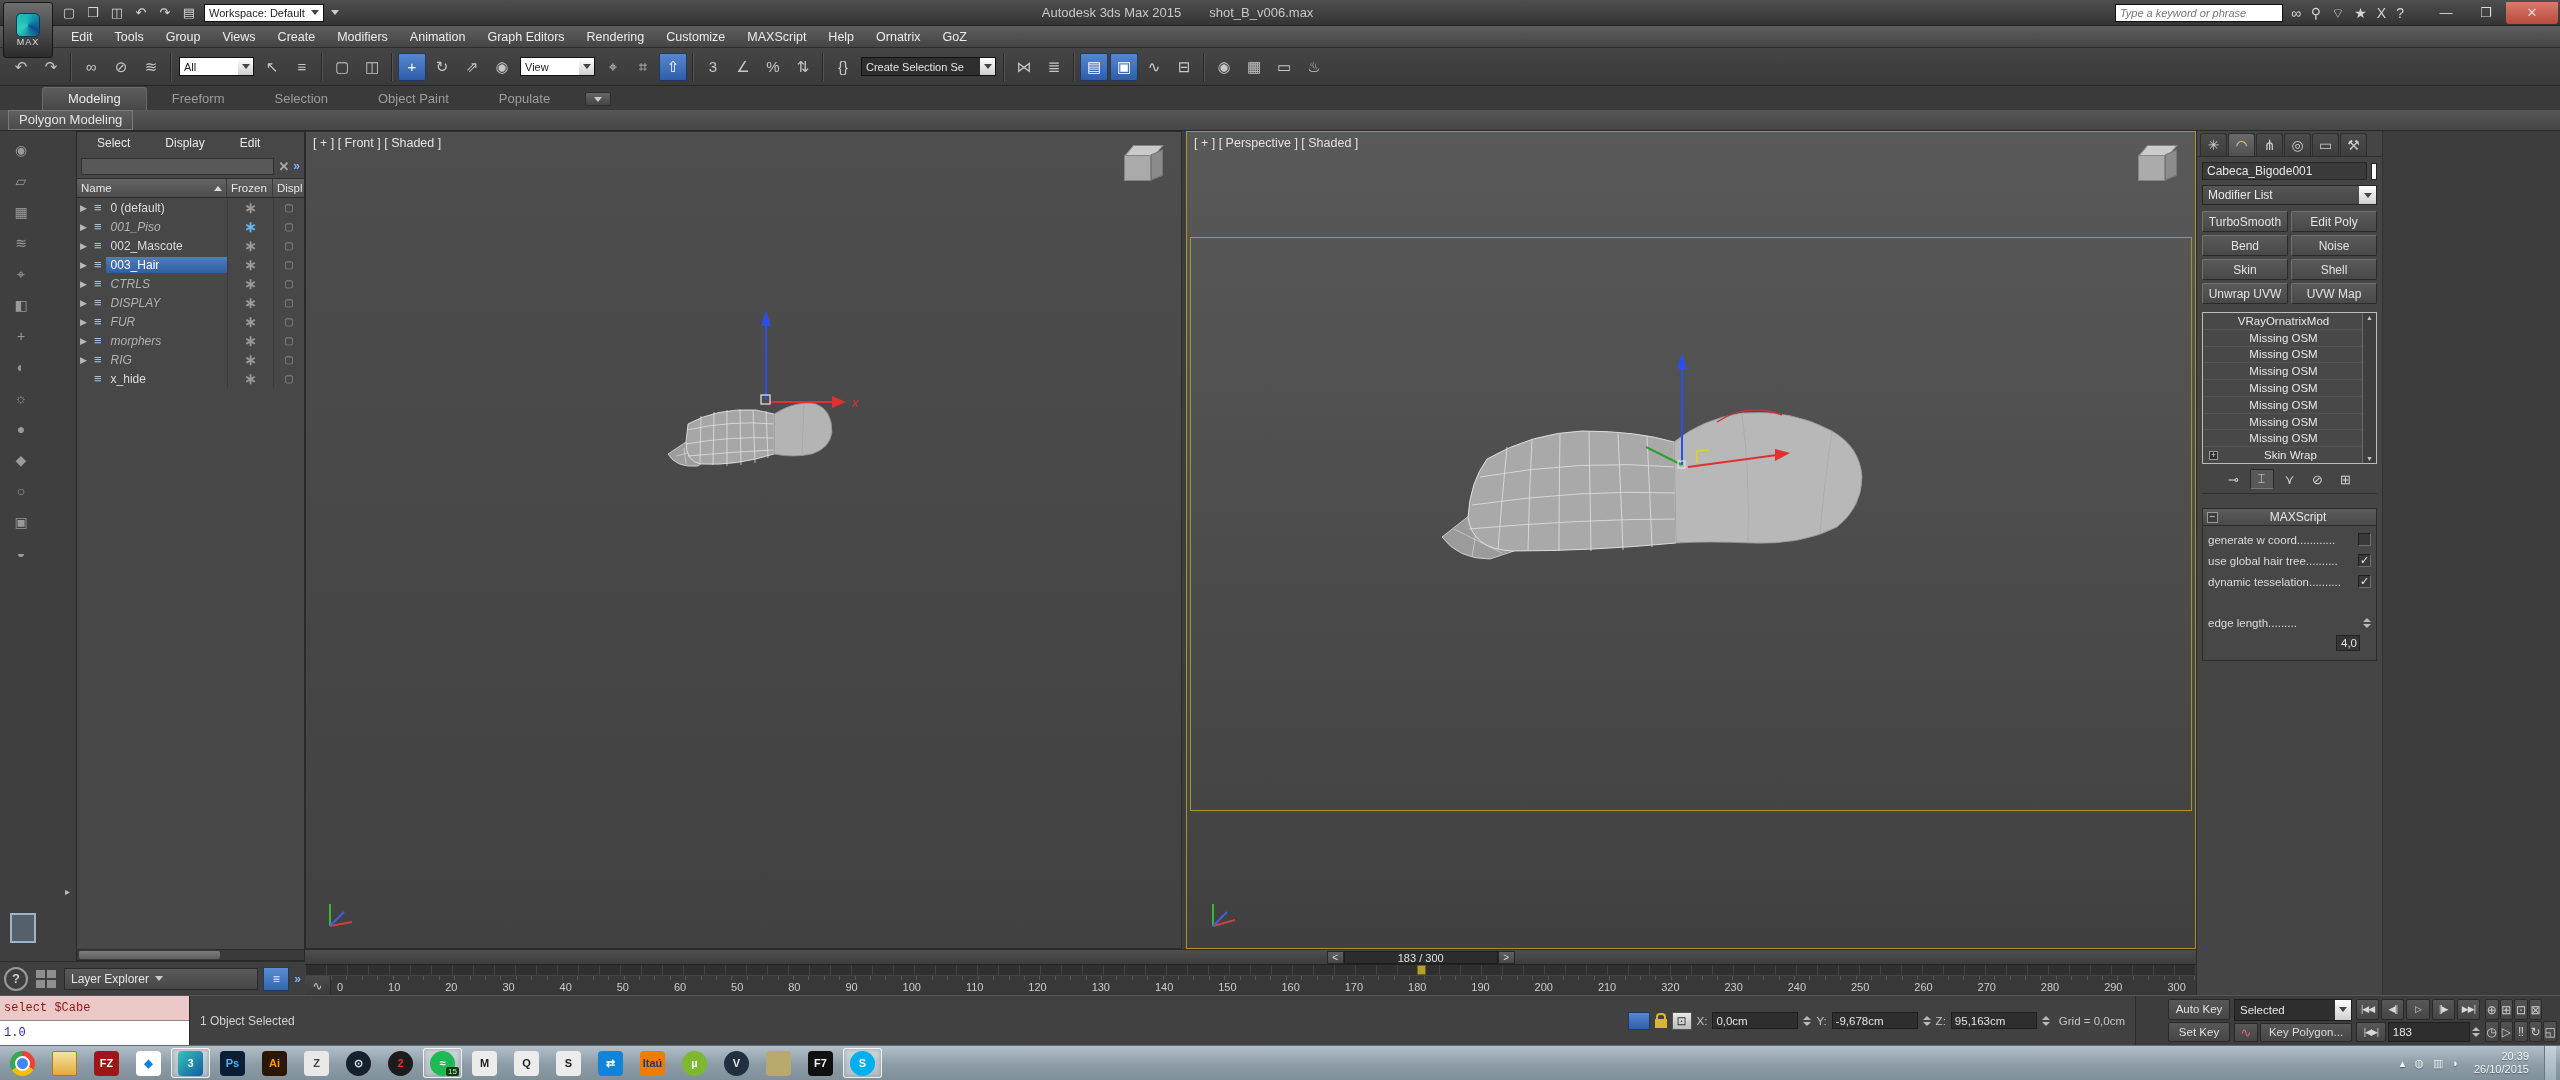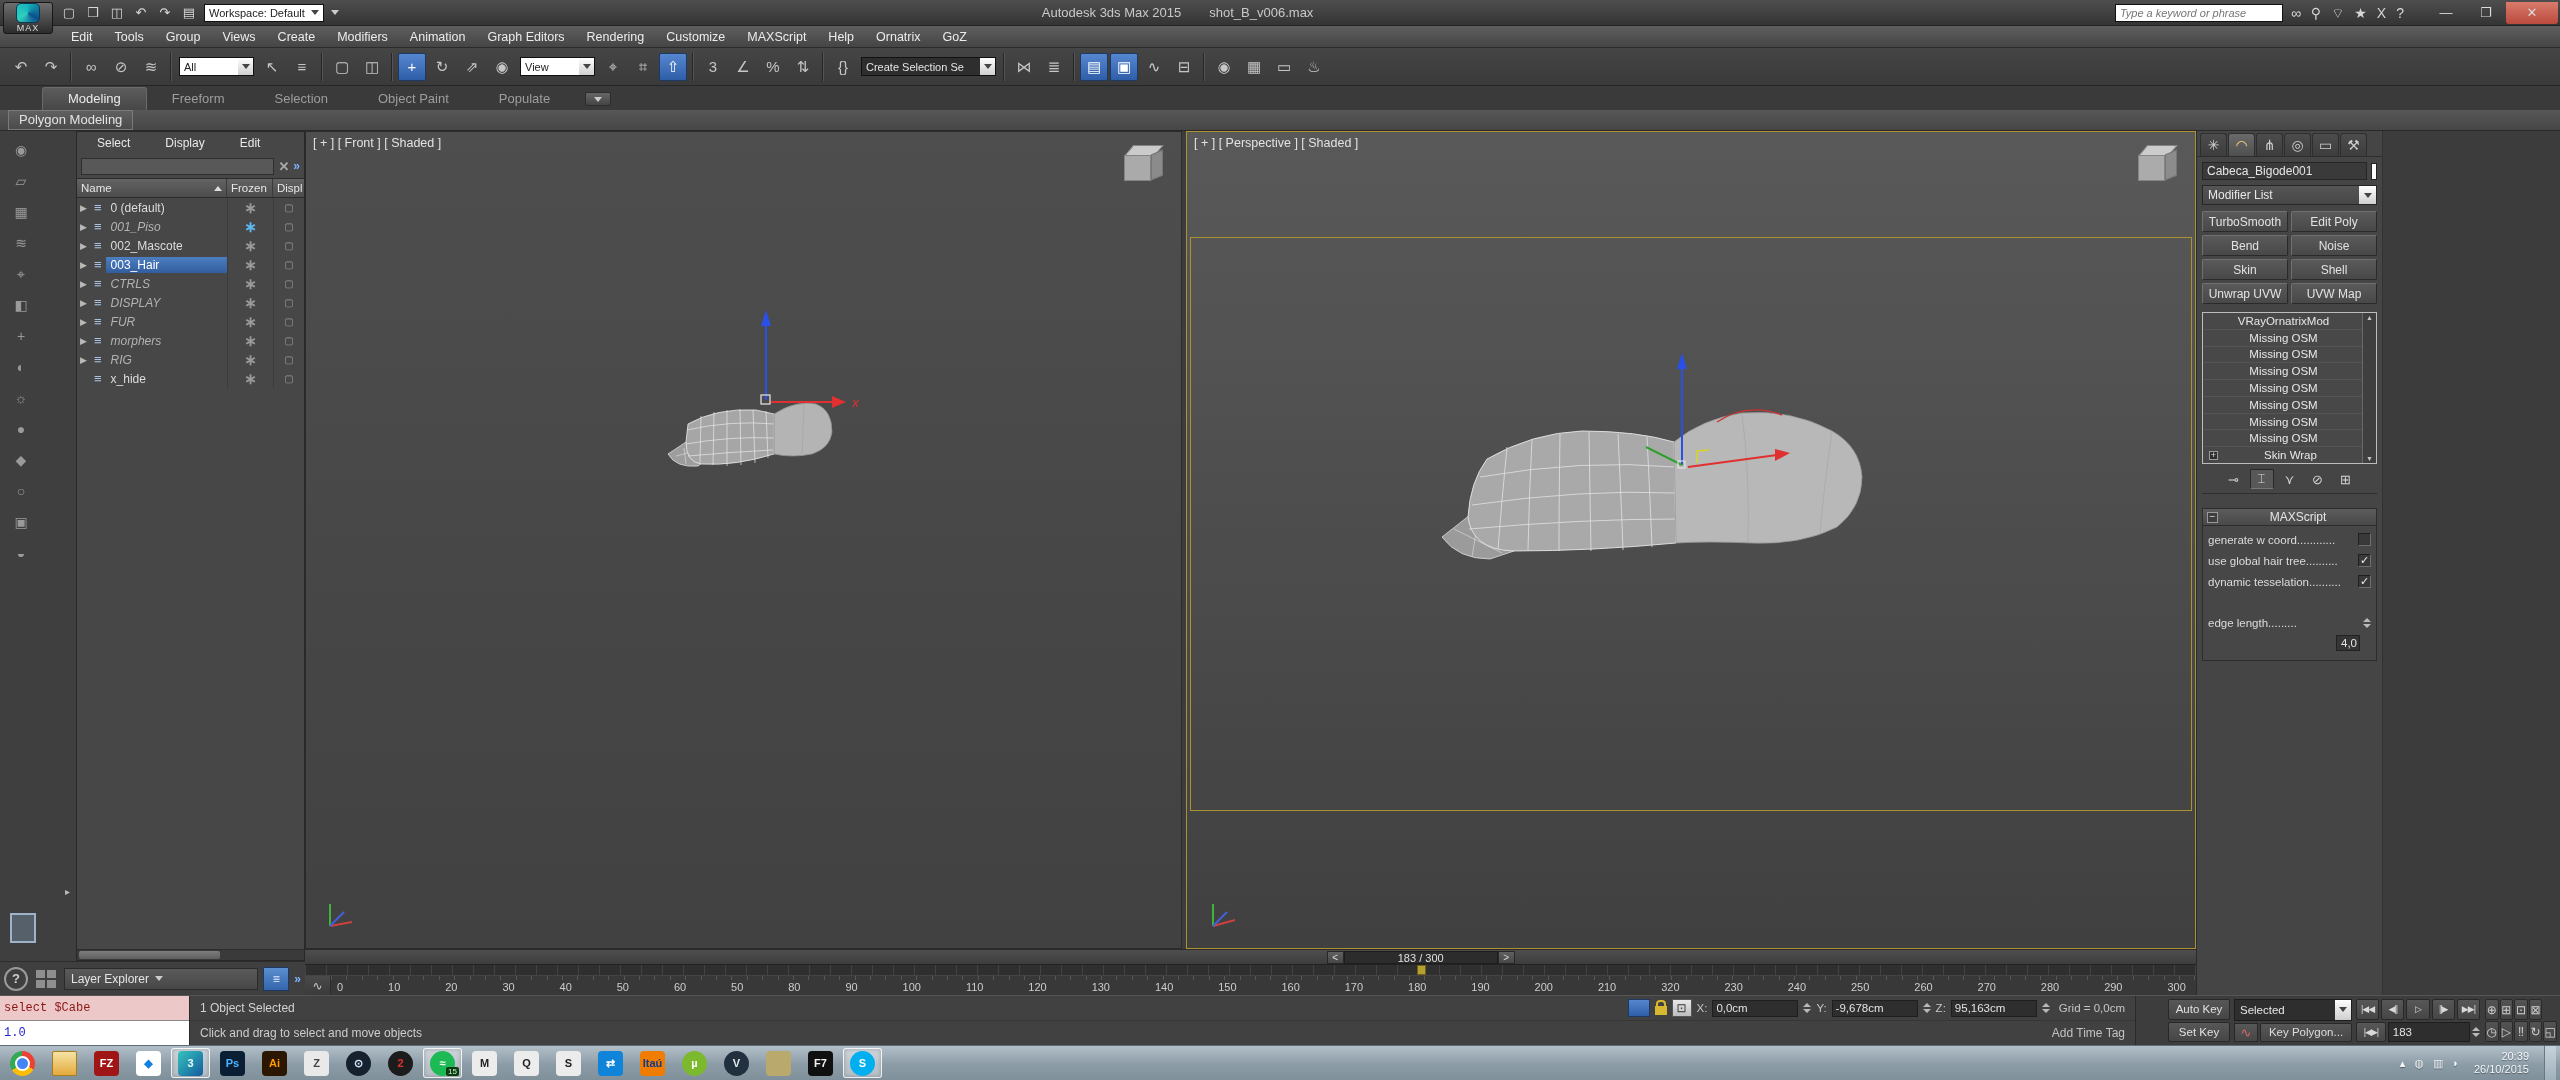--- a/index.html
+++ b/index.html
@@ -3,21 +3,21 @@
 <meta charset="utf-8">
 <style>
   * { box-sizing: border-box; margin: 0; padding: 0; }
   html,body { width:2560px; height:1080px; overflow:hidden; background:#3c3c3c;
     font-family:"Liberation Sans", sans-serif; font-size:12px; color:#cfcfcf; cursor:default; }
   span:empty { display:none; }
 
   
   .titlebar { height:26px; background:linear-gradient(#4e4e4e,#343434); display:flex; align-items:center;
     position:relative; border-bottom:1px solid #222; }
-  .max-logo { position:absolute; left:3px; top:2px; width:50px; height:32px; z-index:9;
+  .max-logo { position:absolute; left:3px; top:2px; width:50px; height:56px; z-index:9;
     background:linear-gradient(#6e6e6e,#2c2c2c); border:1px solid #171717; border-radius:3px;
     display:flex; flex-direction:column; align-items:center; justify-content:center; }
   .max-swirl { width:24px; height:24px; border-radius:5px;
     background:conic-gradient(#18b2ba,#0b4f8e,#2fd0c0,#18b2ba); border:1px solid #0a3a55; }
   .max-logo .max-txt { font-size:9px; color:#ddd; letter-spacing:1px; }
   .qa { display:flex; align-items:center; gap:2px; margin-left:58px; }
   .qa-btn { width:22px; height:20px; display:flex; align-items:center; justify-content:center;
     color:#d8d8d8; font-size:13px; border-radius:2px; }
   .ws-dd { display:flex; align-items:center; height:18px; background:#fff; color:#222;
     border:1px solid #111; padding:0 4px; margin-left:4px; font-size:11px; gap:6px; }
@@ -1249,24 +1249,20 @@
           </span>
         <span class="ax-lbl">Z:</span>
         <input class="coord-field" value="95,163cm" style="">
         <span class="spin">
             <i class="up"></i>
             <i class="dn"></i>
           </span>
         <span class="grid-lbl">Grid = 0,0cm</span>
       </div>
     </div>
-    <div class="mid-row">
-      <span class="prompt">Click and drag to select and move objects</span>
-      <span class="timetag">Add Time Tag</span>
-    </div>
   </div>
   <div class="anim">
     <div class="bigkey"></div>
     <div class="kcol">
       <div class="kbtn">
           <span>Auto Key</span>
         </div>
       <div class="kbtn">
           <span>Set Key</span>
         </div>

